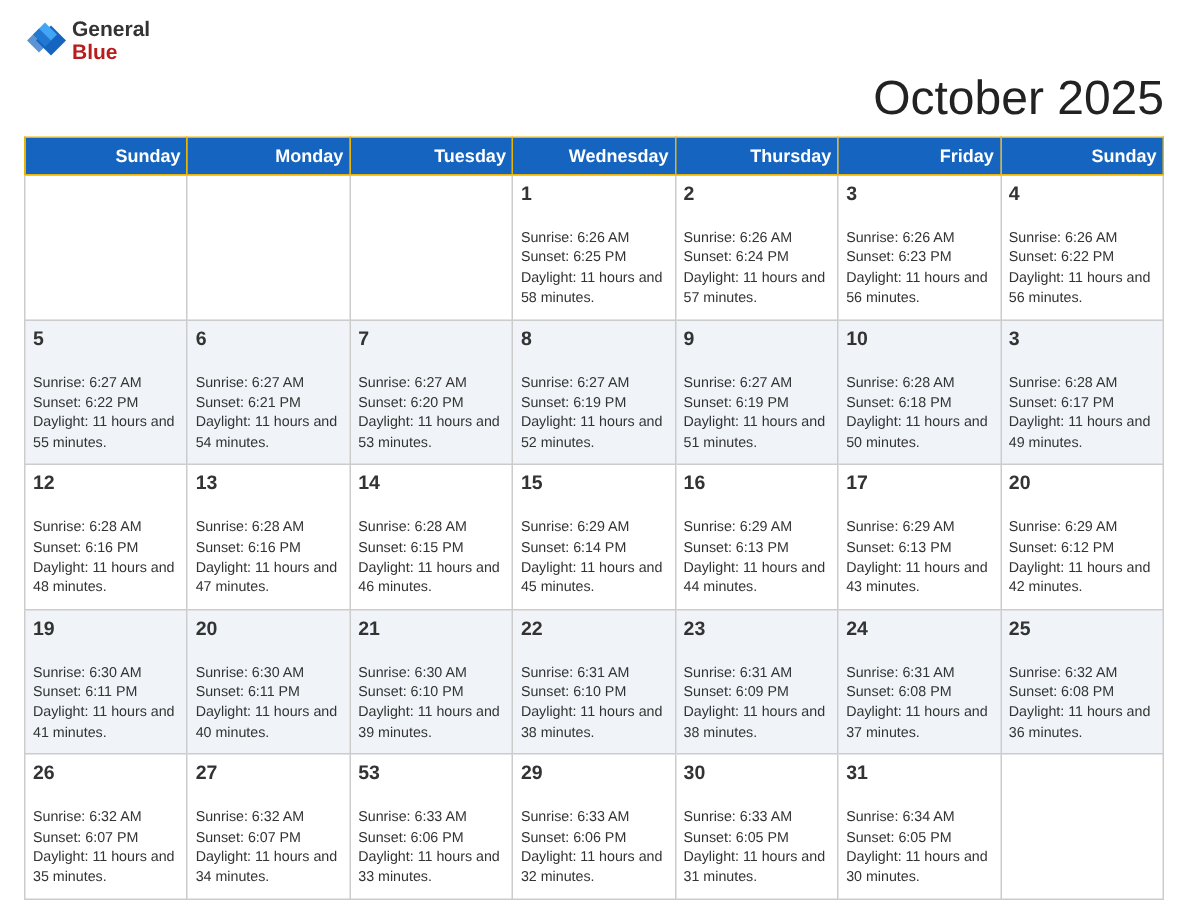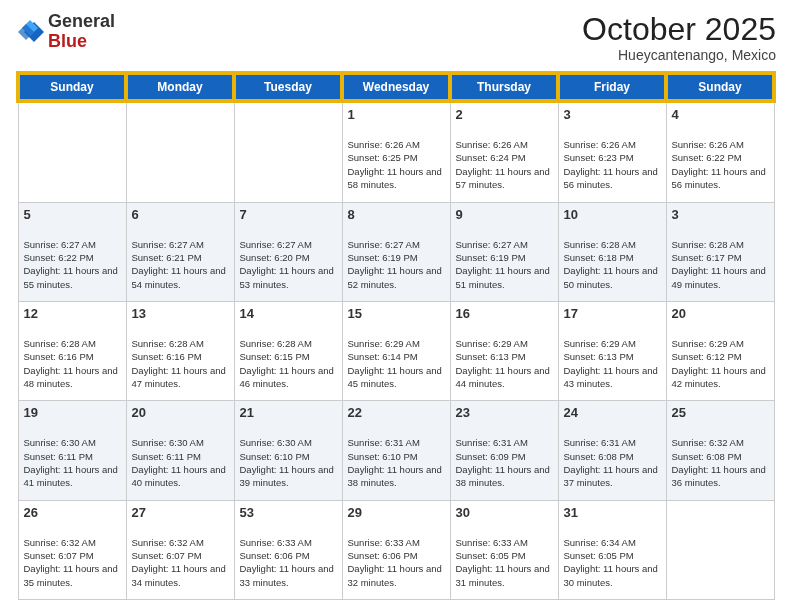--- a/index.html
+++ b/index.html
@@ -22,32 +22,32 @@
       justify-content: space-between;
       align-items: flex-start;
       margin-bottom: 8px;
     }
     .logo {
       display: flex;
       align-items: center;
       gap: 4px;
     }
     .logo-text {
-      font-size: 18px;
+      font-size: 14px;
       font-weight: bold;
       line-height: 1.1;
     }
     .logo-general { color: #333; }
     .logo-blue { color: #b91c1c; }
     .logo-icon {
       width: 28px;
       height: 28px;
     }
     .title-block {
-      text-align: right;
+      margin-top: 36px;
     }
     .month-title {
       font-size: 32px;
       font-weight: normal;
       color: #222;
       line-height: 1.1;
     }
     .location {
       font-size: 14px;
       color: #444;
@@ -58,22 +58,22 @@
       border-collapse: collapse;
       width: 100%;
       table-layout: fixed;
     }
     .calendar th {
       background: #1565c0;
       color: #fff;
       font-size: 12px;
       font-weight: bold;
       padding: 5px 4px;
-      text-align: center;
-      border: 4px solid #eab308;
+      text-align: right;
+      border: 1px solid #eab308;
     }
     .calendar td {
       border: 1px solid #ccc;
       vertical-align: top;
       padding: 4px 5px;
       font-size: 10px;
       color: #333;
       height: 82px;
     }
     .day-number {
@@ -110,21 +110,20 @@
         <polygon points="14,2 22,10 14,18 6,10" fill="#42a5f5"></polygon>
         <polygon points="10,6 18,14 10,22 2,14" fill="#1565c0" opacity="0.7"></polygon>
       </svg>
       <div class="logo-text">
         <span class="logo-general">General</span><br>
         <span class="logo-blue">Blue</span>
       </div>
     </div>
     <div class="title-block">
       <div class="month-title">October 2025</div>
-      <div class="location">Hueycantenango, Mexico</div>
     </div>
   </div>
 
   <table class="calendar">
     <thead>
       <tr class="header-row">
         <th>Sunday</th>
         <th>Monday</th>
         <th>Tuesday</th>
         <th>Wednesday</th>

